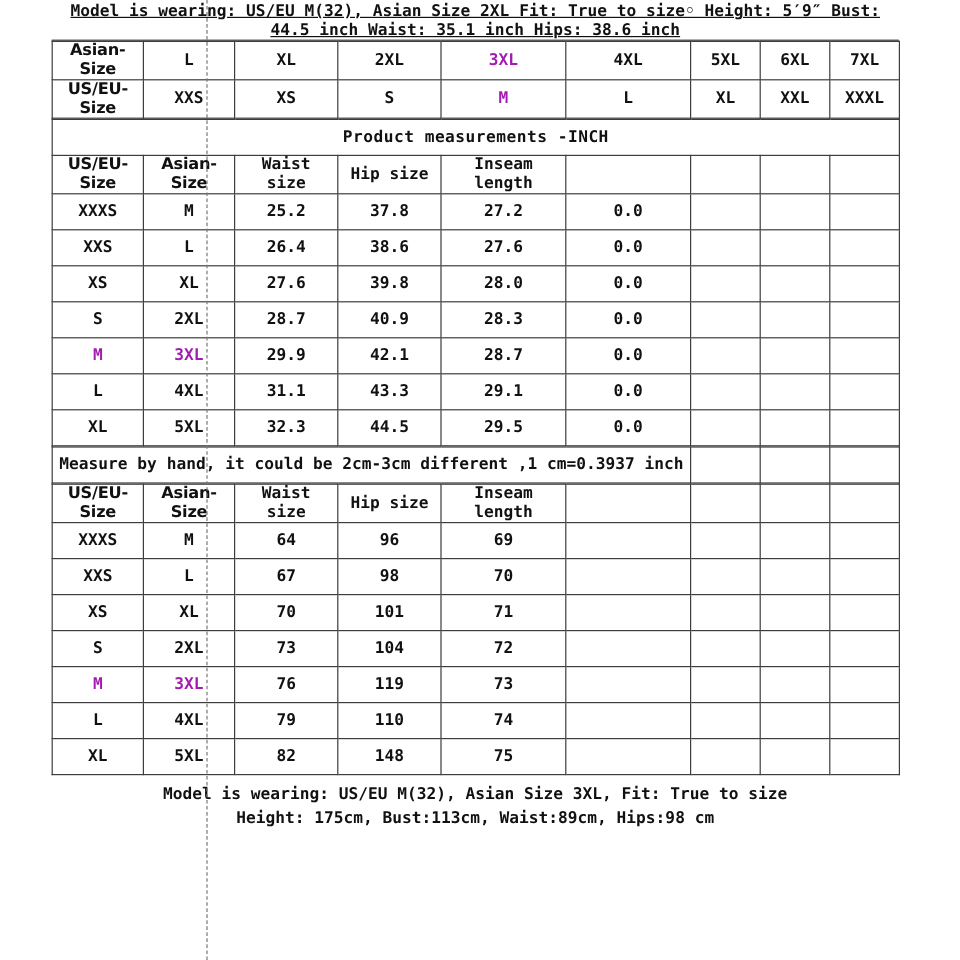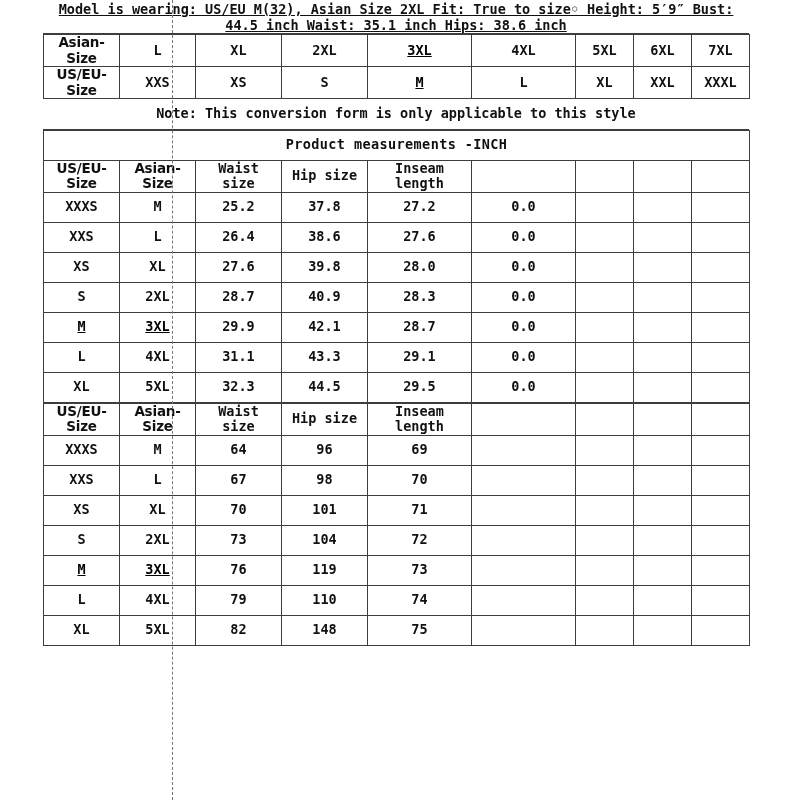--- a/index.html
+++ b/index.html
@@ -102,21 +102,21 @@
 
   .note-row {
     font-size: 13.5px;
     font-weight: bold;
     text-align: left;
     padding-left: 6px;
   }
 
   .num { font-weight: normal; font-size: 13px; }
 
-  .hl { color: #000000; text-decoration: underline; }
+  .hl { color: #a21caf; }
 
   .footer {
     font-size: 13.5px;
     font-weight: bold;
     text-align: center;
     line-height: 1.5;
     padding-top: 6px;
   }
   .footer .l2 { display: block; }
 </style>
@@ -180,30 +180,20 @@
       <td>S</td>
       <td class="hl">M</td>
       <td>L</td>
       <td>XL</td>
       <td>XXL</td>
       <td>XXXL</td>
     </tr>
   </tbody>
     </table>
 
-  <table class="grid">
-    <colgroup>
-        <col style="width:706px">
-      </colgroup>
-    <tbody>
-        <tr>
-      <td class="note-row banner">Note: This conversion form is only applicable to this style</td>
-    </tr>
-  </tbody>
-    </table>
 
   <table class="grid">
     <colgroup>
       <col class="c0">
         <col class="c1">
         <col class="c2">
         <col class="c3">
       <col class="c4">
         <col class="c5">
         <col class="c6">
@@ -298,34 +288,55 @@
       <td class="num">44.5</td>
       <td class="num">29.5</td>
       <td class="num">0.0</td>
       <td></td>
       <td></td>
       <td></td>
     </tr>
   </tbody>
     </table>
 
-
   <table class="grid">
     <colgroup>
       <col class="c0">
         <col class="c1">
         <col class="c2">
         <col class="c3">
       <col class="c4">
         <col class="c5">
         <col class="c6">
         <col class="c7">
         <col class="c8">
     </colgroup>
     <tbody>
+        <tr>
+      <td colspan="6" class="note-row">Measure by hand, it could be 2cm-3cm different ,1 cm=0.3937 inch</td>
+      <td></td>
+      <td></td>
+      <td></td>
+    </tr>
+  </tbody>
+    </table>
+
+  <table class="grid">
+    <colgroup>
+      <col class="c0">
+        <col class="c1">
+        <col class="c2">
+        <col class="c3">
+      <col class="c4">
+        <col class="c5">
+        <col class="c6">
+        <col class="c7">
+        <col class="c8">
+    </colgroup>
+    <tbody>
     <tr>
       <td class="tiny-head">US/EU-Size</td>
       <td class="tiny-head">Asian-Size</td>
       <td class="col-head">Waist size</td>
       <td class="col-head">Hip size</td>
       <td class="col-head">Inseam length</td>
       <td></td>
       <td></td>
       <td></td>
       <td></td>
@@ -403,14 +414,18 @@
       <td class="num">148</td>
       <td class="num">75</td>
       <td></td>
       <td></td>
       <td></td>
       <td></td>
     </tr>
   </tbody>
     </table>
 
+  <div class="footer">
+    <span>Model is wearing: US/EU M(32), Asian Size 3XL, Fit: True to size</span>
+    <span class="l2">Height: 175cm, Bust:113cm, Waist:89cm, Hips:98 cm</span>
+  </div>
 
 </div>
 
 </body></html>

